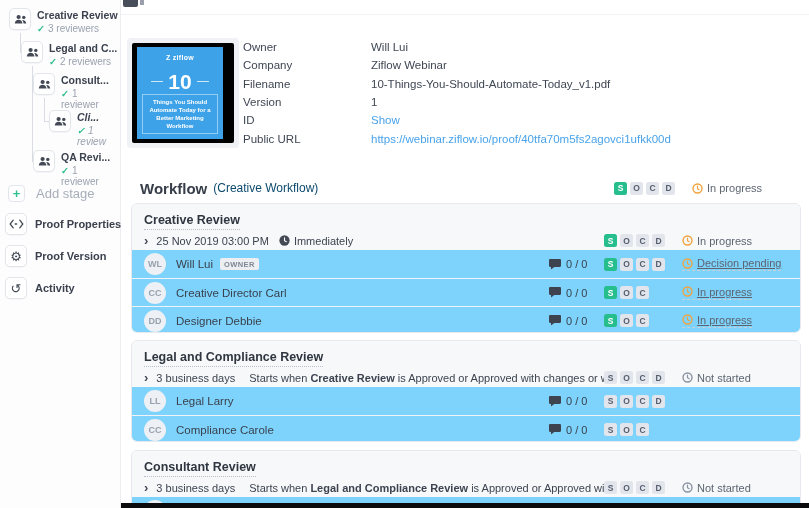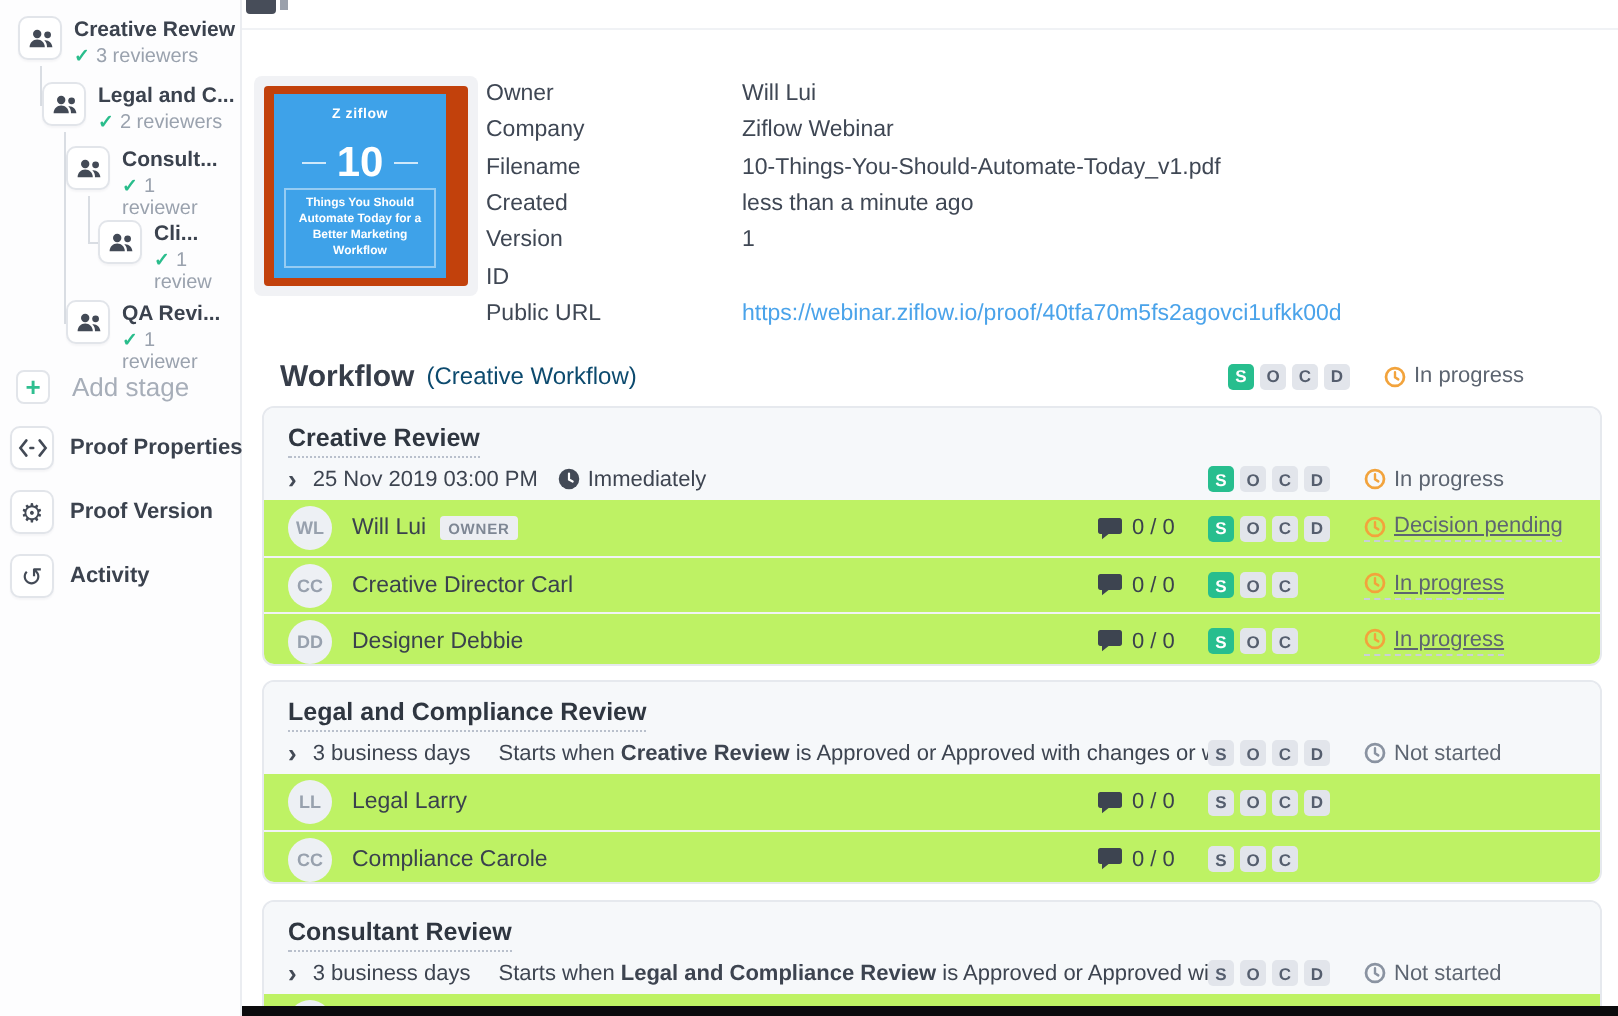--- a/index.html
+++ b/index.html
@@ -15,42 +15,42 @@
   .icon-box { width:22px; height:22px; flex:0 0 22px; border:1px solid #e2e5ea; border-radius:5px; background:#fff;
     display:flex; align-items:center; justify-content:center; box-shadow:0 1px 1px rgba(40,50,70,.04); }
   .stage-text { padding-top:1px; }
   .stage-label { font-size:10.5px; font-weight:600; color:#3b424e; line-height:12px; white-space:nowrap; }
   .stage-sub { font-size:10px; color:#9aa2ae; line-height:11px; margin-top:2px; }
   .check { color:#2abd8c; font-weight:700; margin-right:3px; font-size:9.5px; }
   .conn { position:absolute; border-left:1px solid #d9dde3; border-bottom:1px solid #d9dde3; }
   .s0 { left:9px;  top:8px; }
   .s1 { left:21px; top:41px; }
   .s2 { left:33px; top:73px; }   .s2 .stage-text { width:56px; }
-  .s3 { left:49px; top:110px; }  .s3 .stage-text { width:44px; }
+  .s3 { left:49px; top:110px;font-style:italic; }  .s3 .stage-text { width:44px; }
   .s4 { left:33px; top:150px; }  .s4 .stage-text { width:56px; }
   .add-stage { position:absolute; left:8px; top:185px; display:flex; align-items:center; gap:11px; cursor:pointer; }
   .plus-box { width:17px; height:17px; border:1px solid #e2e5ea; border-radius:4px; background:#fff;
     display:flex; align-items:center; justify-content:center; color:#2fbf90; font-size:13px; font-weight:700; line-height:1; }
   .add-label { font-size:13px; color:#a7aeb9; }
   .nav-item { position:absolute; left:5px; display:flex; align-items:center; gap:8px; cursor:pointer; }
   .nav-item .icon-box { font-size:13px; color:#434a56; }
   .nav-label { font-size:11px; font-weight:600; color:#3b424e; white-space:nowrap; }
   .n0 { top:213px; } .n1 { top:245px; } .n2 { top:277px; }
 
   
   .main { position:absolute; left:121px; top:0; width:688px; height:508px; background:#fff; }
   .topbar-icon { position:absolute; left:2px; top:0; width:15px; height:7px; background:#474d59; border-radius:0 0 2px 2px; }
   .topbar-icon2 { position:absolute; left:19px; top:0; width:4px; height:5px; background:#9aa0ab; }
   .top-divider { position:absolute; left:0; right:0; top:14px; height:1px; background:#f0f2f5; }
   .section-heading { font-size:15px; font-weight:700; color:#363d49; }
   .summary-heading { position:absolute; left:19px; top:19px;margin-top:40px; }
 
   
   .thumb-card { position:absolute; left:6px; top:38px; width:112px; height:110px; background:#f1f2f5; border-radius:4px; }
-  .thumb-page { position:absolute; left:5px; top:5px; right:5px; bottom:5px; background:#c2410c; border-radius:2px; }
+  .thumb-page { position:absolute; left:5px; top:5px; right:5px; bottom:5px; background:#000000; border-radius:2px; }
   .thumb-cover { position:absolute; left:5px; top:4px; right:11px; bottom:4px; background:#3ea2e9; color:#fff;
     display:flex; flex-direction:column; align-items:stretch; }
   .cover-brand { margin-top:7px; text-align:center; font-size:7px; font-weight:700; letter-spacing:.3px; }
   .cover-num { margin-top:10px; display:flex; align-items:center; justify-content:center; gap:5px;
     font-size:21px; font-weight:700; line-height:1; }
   .cover-num::before, .cover-num::after { content:""; width:12px; height:1px; background:rgba(255,255,255,.75); }
   .cover-text { margin:2px 5px 0; border:1px solid rgba(255,255,255,.45); padding:3px 1px;
     font-size:6px; line-height:8px; font-weight:700; text-align:center; }
 
   
@@ -85,21 +85,21 @@
   .card-3 { top:450px; height:90px; }
   .card-header { background:#f6f8fa; height:46px; padding:6px 10px 0 12px; }
   .stage-title { display:inline-block; font-size:12.5px; font-weight:700; color:#2f3640;
     border-bottom:1px dotted #b9c0cc; padding-bottom:2px; cursor:pointer; }
   .detail-row { margin-top:4px; display:flex; align-items:center; }
   .chev { color:#434a56; font-size:13px; font-weight:700; margin-right:8px; line-height:1; cursor:pointer; }
   .detail-text { flex:1; min-width:0; font-size:11px; color:#3d4450; display:flex; align-items:center; gap:4px;
     white-space:nowrap; overflow:hidden; }
   .deadline { margin-right:6px; }
   .trig b { font-weight:700; }
-  .reviewer-row { height:28px; display:flex; align-items:center; padding:0 10px 0 12px; border-top:1px solid #f1f3f6; background:#bef264; }
+  .reviewer-row { height:28px; display:flex; align-items:center; padding:0 10px 0 12px; border-top:1px solid #f1f3f6; background:#7dd3fc; }
   .card-header + .reviewer-row { border-top:none; }
   .avatar { width:22px; height:22px; border-radius:50%; background:#edf0f4; color:#98a1ae;
     font-size:9px; font-weight:600; display:flex; align-items:center; justify-content:center; flex:0 0 22px; }
   .rev-name { margin-left:10px; font-size:11.5px; color:#3a414d; white-space:nowrap; }
   .tag { margin-left:7px; background:#eceef2; color:#7e8794; font-size:7.5px; font-weight:700;
     letter-spacing:.4px; padding:2px 4px 1px; border-radius:2px; }
 
   .bottom-bar { position:absolute; left:0; right:0; bottom:0; height:5px; background:#0b0b0d; }
 </style>
 </head>
@@ -239,29 +239,26 @@
     </div>
     <div class="field-row">
       <div class="field-label">Company</div>
       <div class="field-value">Ziflow Webinar</div>
     </div>
     <div class="field-row">
       <div class="field-label">Filename</div>
       <div class="field-value">10-Things-You-Should-Automate-Today_v1.pdf</div>
     </div>
     <div class="field-row">
-      <div class="field-label">Created</div>
-      <div class="field-value">less than a minute ago</div>
-    </div>
-    <div class="field-row">
       <div class="field-label">Version</div>
       <div class="field-value">1</div>
     </div>
     <div class="field-row">
       <div class="field-label">ID</div>
+      <div class="field-value"><span class="link">Show</span></div>
     </div>
     <div class="field-row">
       <div class="field-label">Public URL</div>
       <div class="field-value"><span class="link">https://webinar.ziflow.io/proof/40tfa70m5fs2agovci1ufkk00d</span></div>
     </div>
   </div>
 
   <div class="wf-head">
     <span class="section-heading">Workflow</span>
     <span class="wf-sub">(Creative Workflow)</span>

